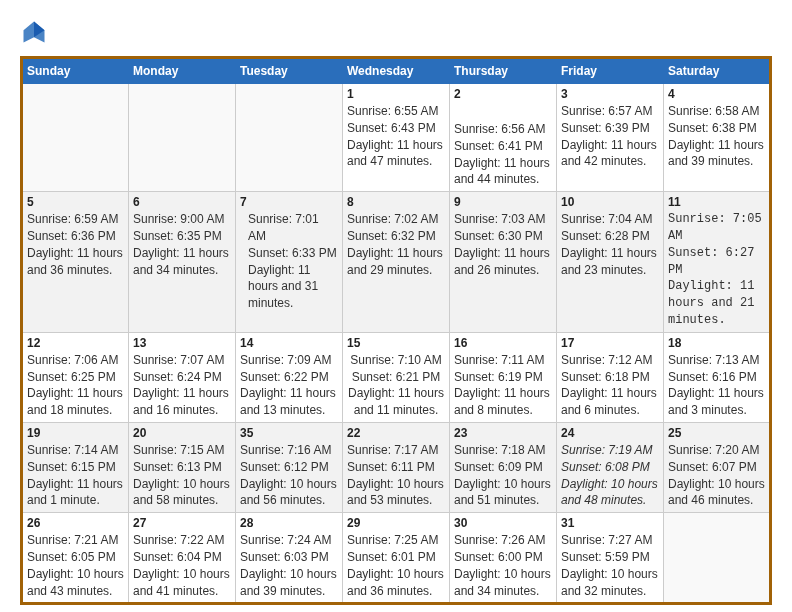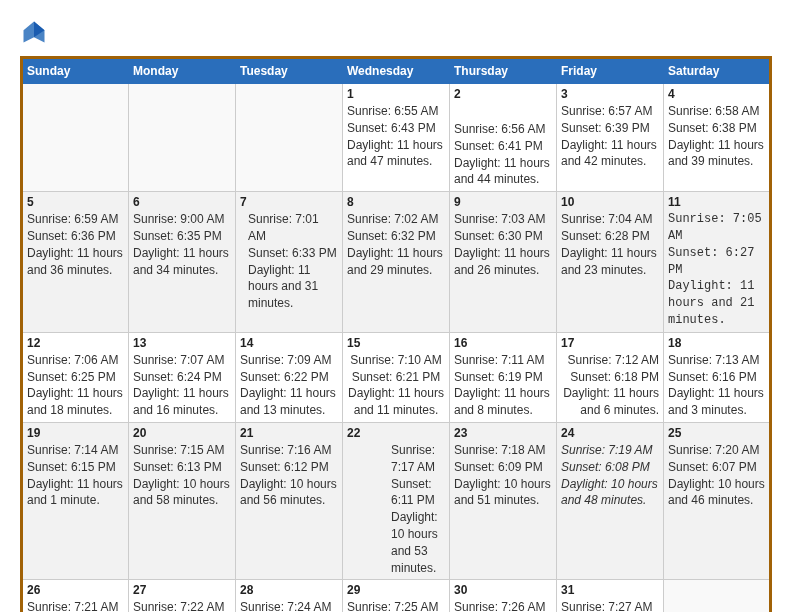--- a/index.html
+++ b/index.html
@@ -236,21 +236,21 @@
 Daylight: 11 hours and 11 minutes.</div>
           </td>
           <td>
             <span class="day-num">16</span>
             <div class="day-info" style="white-space: pre-line;">Sunrise: 7:11 AM
 Sunset: 6:19 PM
 Daylight: 11 hours and 8 minutes.</div>
           </td>
           <td>
             <span class="day-num">17</span>
-            <div class="day-info" style="white-space: pre-line; text-align: right;">Sunrise: 7:12 AM
+            <div class="day-info" style="white-space: pre-line;">Sunrise: 7:12 AM
 Sunset: 6:18 PM
 Daylight: 11 hours and 6 minutes.</div>
           </td>
           <td>
             <span class="day-num">18</span>
             <div class="day-info" style="white-space: pre-line;">Sunrise: 7:13 AM
 Sunset: 6:16 PM
 Daylight: 11 hours and 3 minutes.</div>
           </td>
         </tr>
@@ -261,28 +261,28 @@
 Sunset: 6:15 PM
 Daylight: 11 hours and 1 minute.</div>
           </td>
           <td>
             <span class="day-num">20</span>
             <div class="day-info" style="white-space: pre-line;">Sunrise: 7:15 AM
 Sunset: 6:13 PM
 Daylight: 10 hours and 58 minutes.</div>
           </td>
           <td>
-            <span class="day-num">21</span>
+            <span class="day-num">35</span>
             <div class="day-info" style="white-space: pre-line;">Sunrise: 7:16 AM
 Sunset: 6:12 PM
 Daylight: 10 hours and 56 minutes.</div>
           </td>
           <td>
             <span class="day-num">22</span>
-            <div class="day-info" style="white-space: pre-line; margin-left: 44px;">Sunrise: 7:17 AM
+            <div class="day-info" style="white-space: pre-line;">Sunrise: 7:17 AM
 Sunset: 6:11 PM
 Daylight: 10 hours and 53 minutes.</div>
           </td>
           <td>
             <span class="day-num">23</span>
             <div class="day-info" style="white-space: pre-line;">Sunrise: 7:18 AM
 Sunset: 6:09 PM
 Daylight: 10 hours and 51 minutes.</div>
           </td>
           <td>

